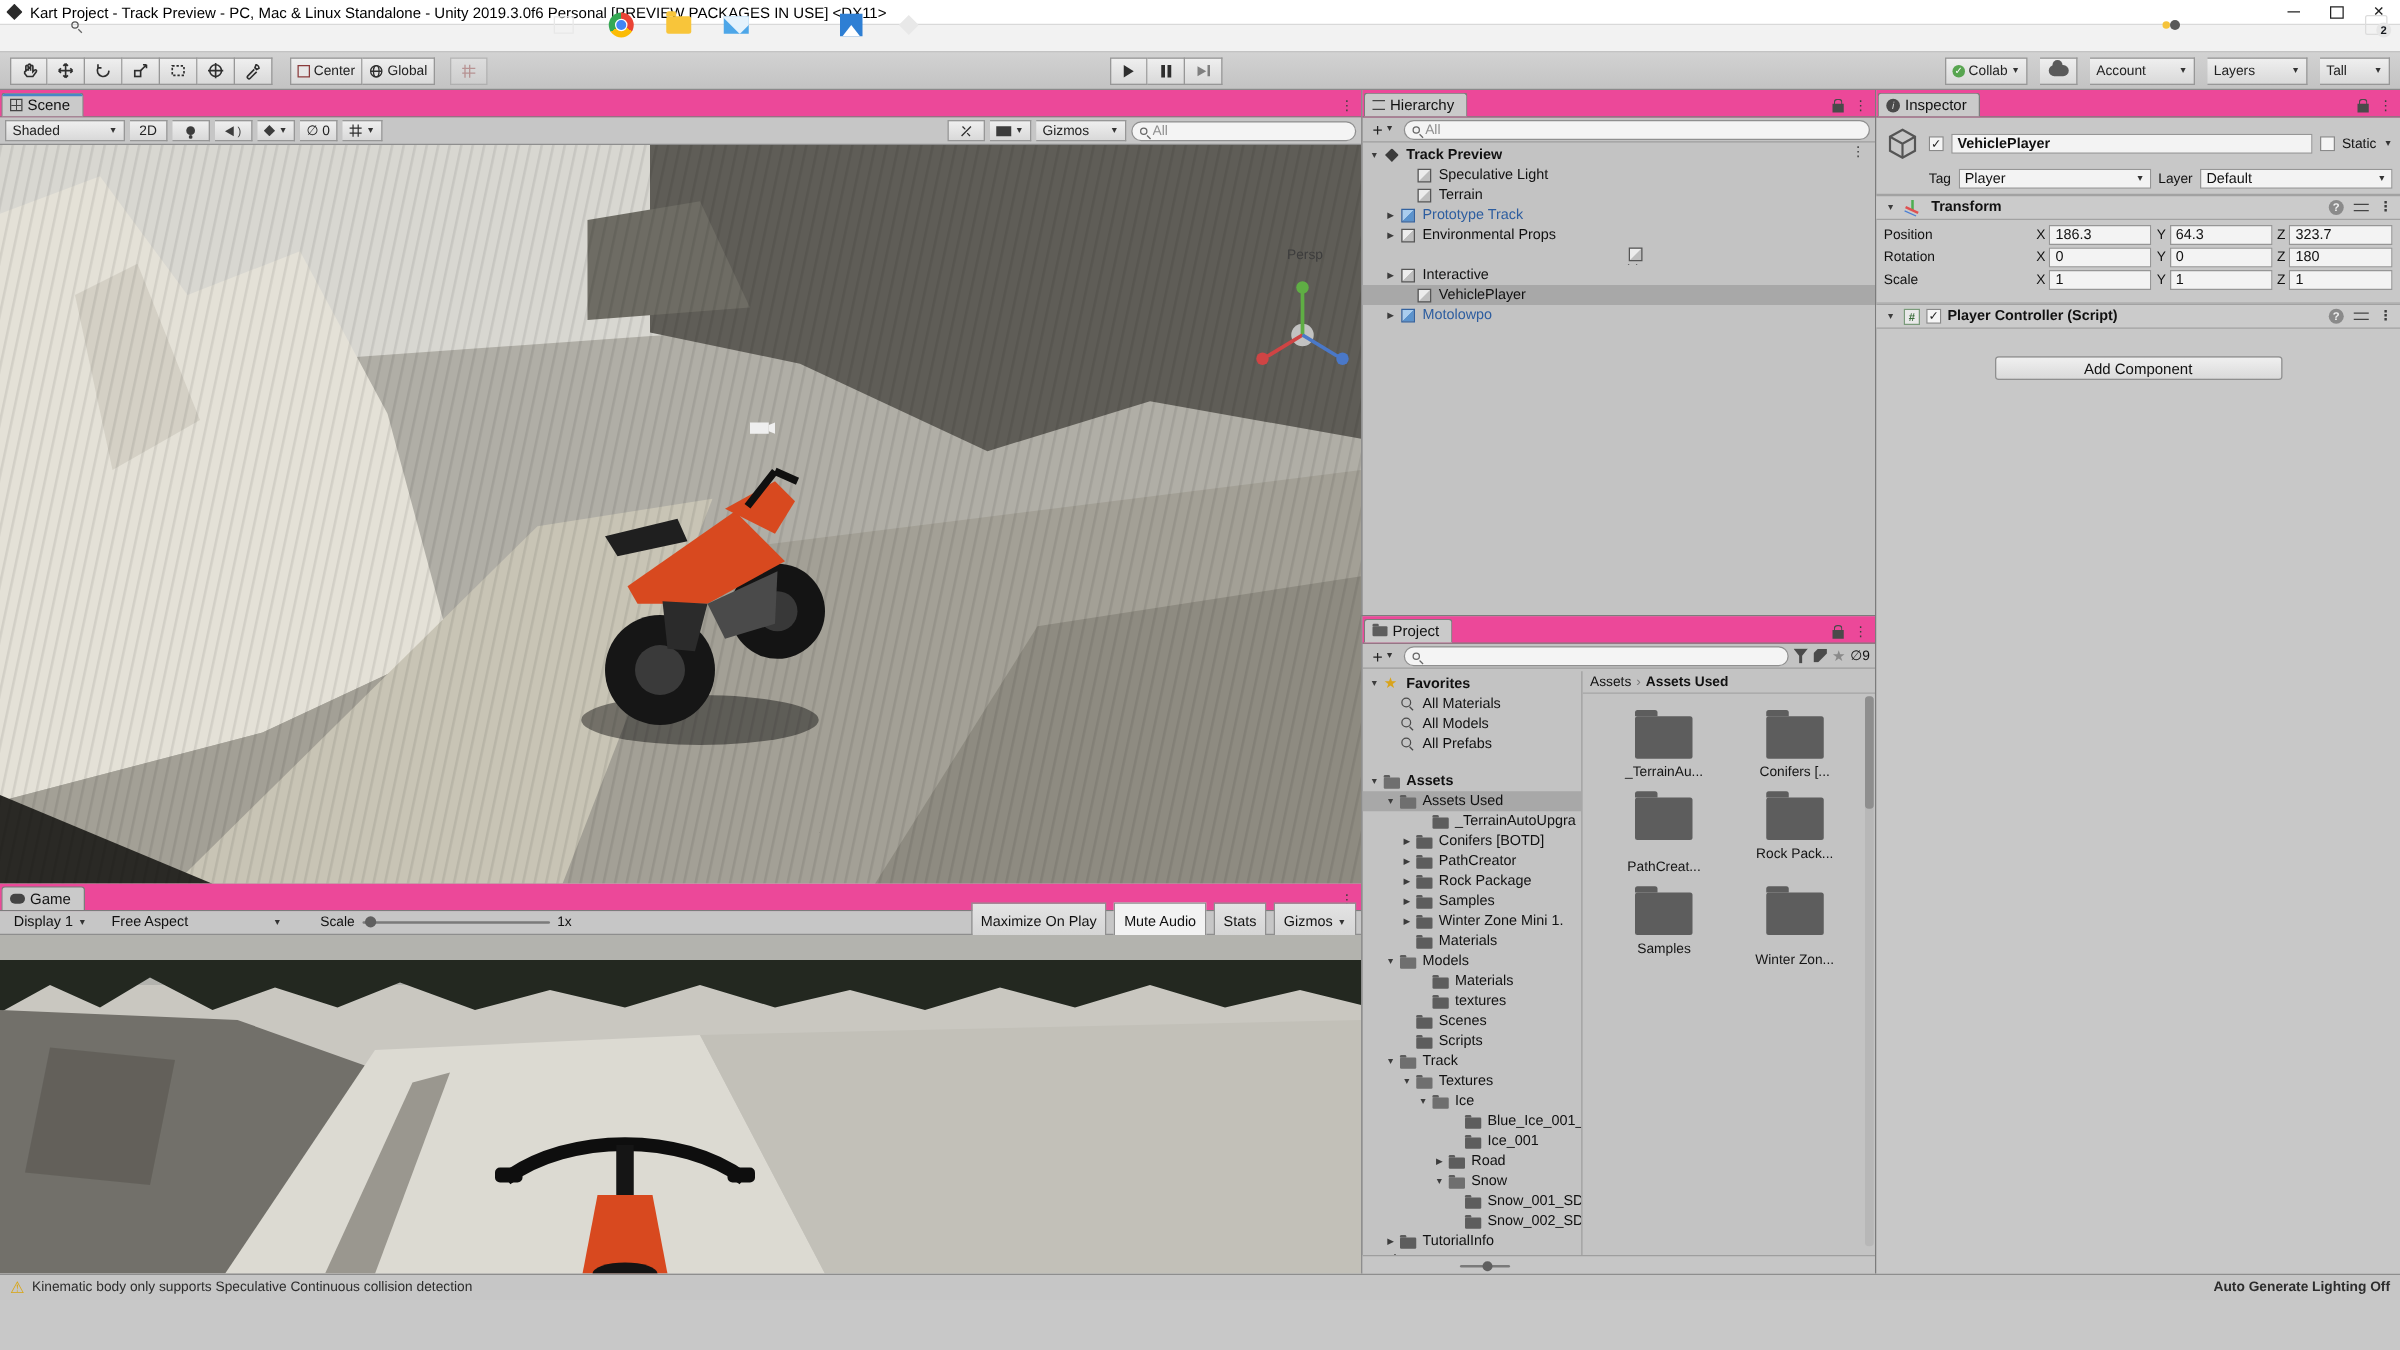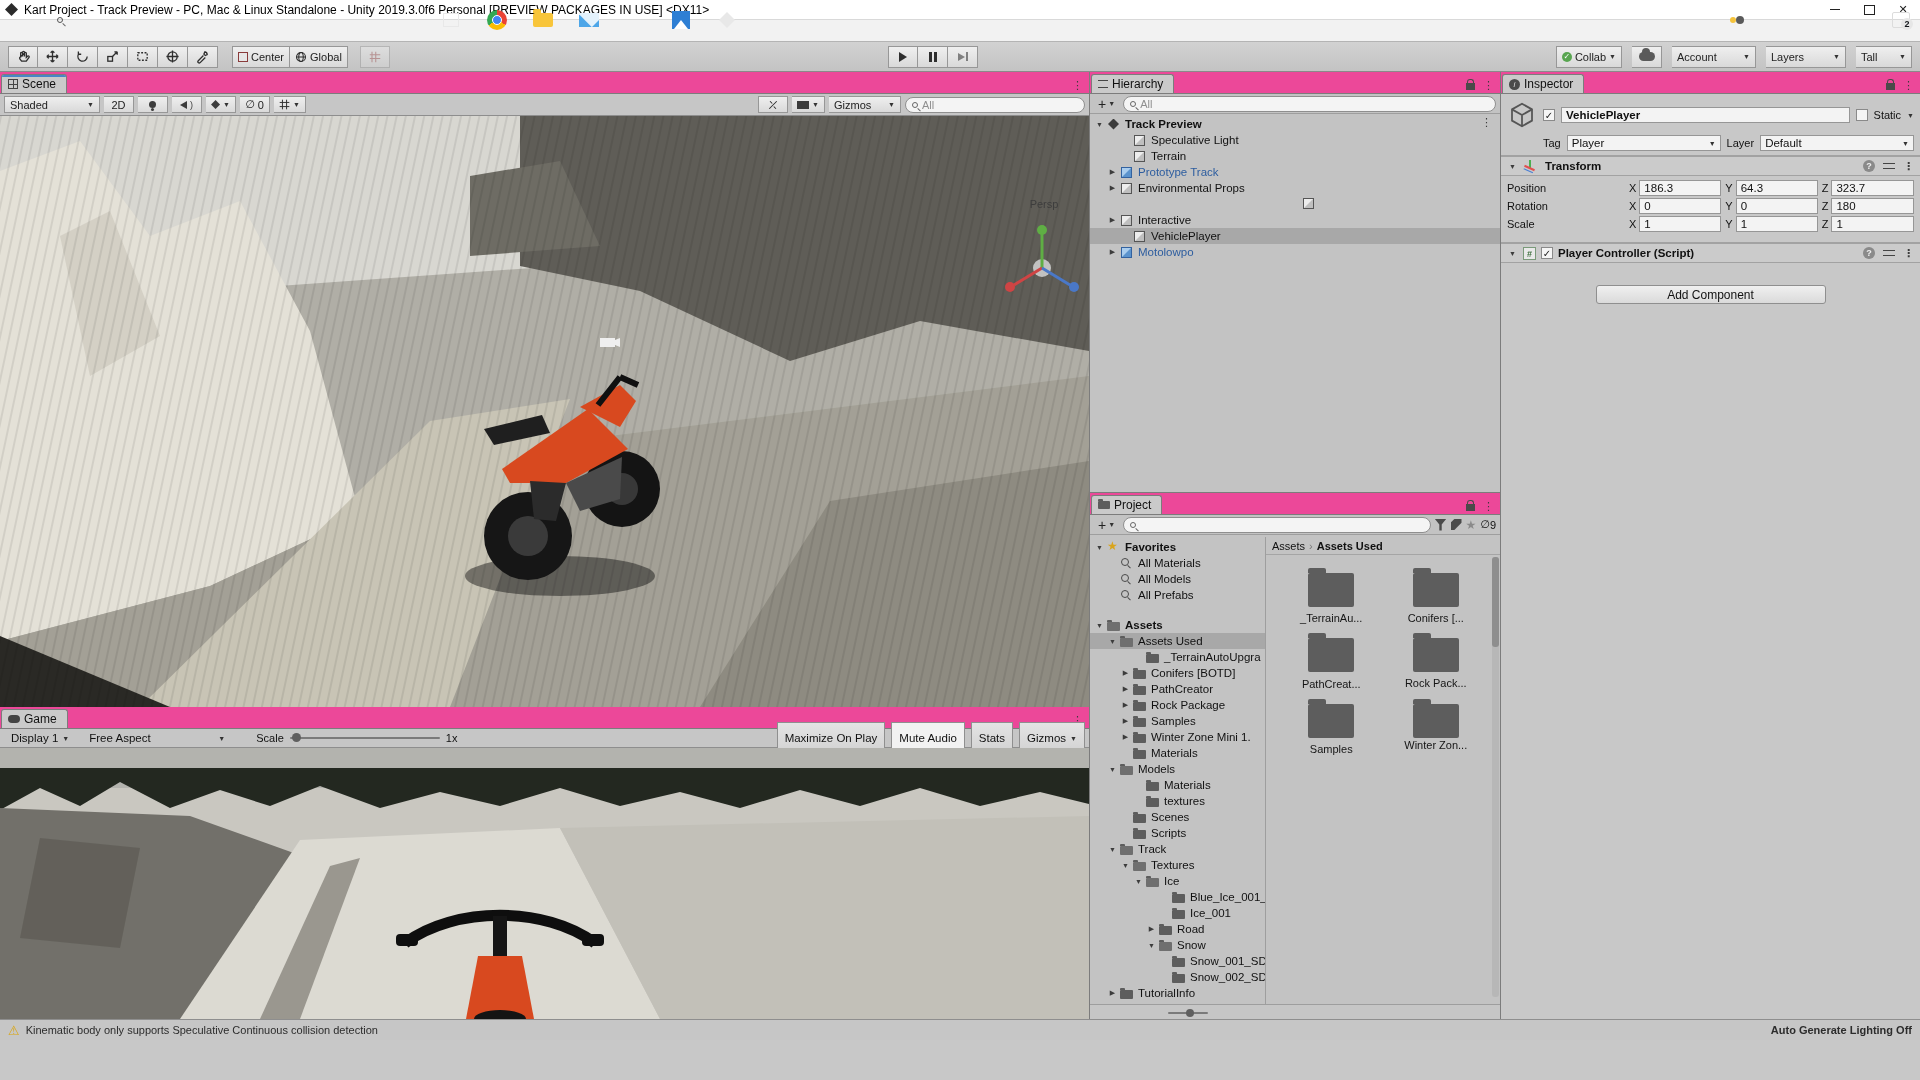--- a/index.html
+++ b/index.html
@@ -647,39 +647,39 @@
               <i style="position:absolute;top:-5px;left:0;width:18px;height:5px;background:#5d5d5d;border-radius:2px 2px 0 0;"></i>
             </span>
             <span style="font-size:11px;color:#151515;">_TerrainAu...</span>
           </div>
           <div style="display:flex;flex-direction:column;align-items:center;gap:5px;">
             <span style="width:46px;height:34px;background:#5d5d5d;border-radius:2px;position:relative;display:block;">
               <i style="position:absolute;top:-5px;left:0;width:18px;height:5px;background:#5d5d5d;border-radius:2px 2px 0 0;"></i>
             </span>
             <span style="font-size:11px;color:#151515;">Conifers [...</span>
           </div>
-          <div style="display:flex;flex-direction:column;align-items:center;gap:6px;">
+          <div style="display:flex;flex-direction:column;align-items:center;gap:16px;">
             <span style="width:46px;height:34px;background:#5d5d5d;border-radius:2px;position:relative;display:block;">
               <i style="position:absolute;top:-5px;left:0;width:18px;height:5px;background:#5d5d5d;border-radius:2px 2px 0 0;"></i>
             </span>
             <span style="font-size:11px;color:#151515;">PathCreat...</span>
           </div>
           <div style="display:flex;flex-direction:column;align-items:center;gap:5px;">
             <span style="width:46px;height:34px;background:#5d5d5d;border-radius:2px;position:relative;display:block;">
               <i style="position:absolute;top:-5px;left:0;width:18px;height:5px;background:#5d5d5d;border-radius:2px 2px 0 0;"></i>
             </span>
             <span style="font-size:11px;color:#151515;">Rock Pack...</span>
           </div>
           <div style="display:flex;flex-direction:column;align-items:center;gap:5px;">
             <span style="width:46px;height:34px;background:#5d5d5d;border-radius:2px;position:relative;display:block;">
               <i style="position:absolute;top:-5px;left:0;width:18px;height:5px;background:#5d5d5d;border-radius:2px 2px 0 0;"></i>
             </span>
             <span style="font-size:11px;color:#151515;">Samples</span>
           </div>
-          <div style="display:flex;flex-direction:column;align-items:center;gap:1px;">
+          <div style="display:flex;flex-direction:column;align-items:center;gap:14px;">
             <span style="width:46px;height:34px;background:#5d5d5d;border-radius:2px;position:relative;display:block;">
               <i style="position:absolute;top:-5px;left:0;width:18px;height:5px;background:#5d5d5d;border-radius:2px 2px 0 0;"></i>
             </span>
             <span style="font-size:11px;color:#151515;">Winter Zon...</span>
           </div>
       </div>
       <div class="abs" style="right:2px;top:20px;width:7px;height:440px;background:#b7b7b7;border-radius:3px;">
           <div style="width:7px;height:90px;background:#8e8e8e;border-radius:3px;"></div>
         </div>
     </div>

